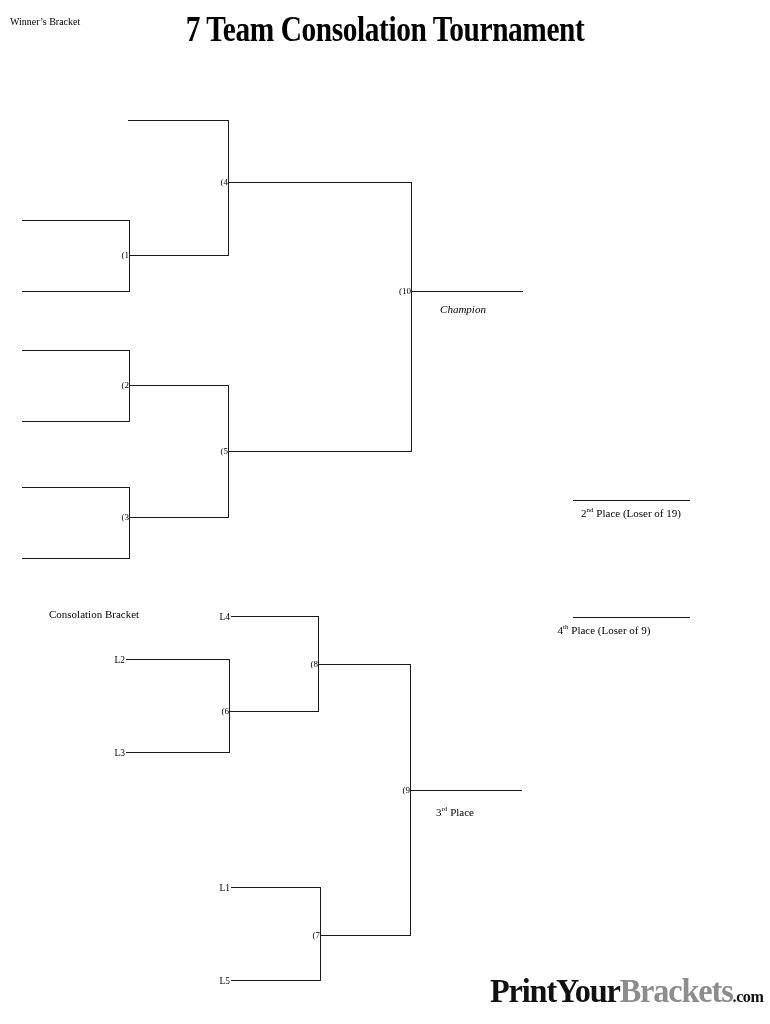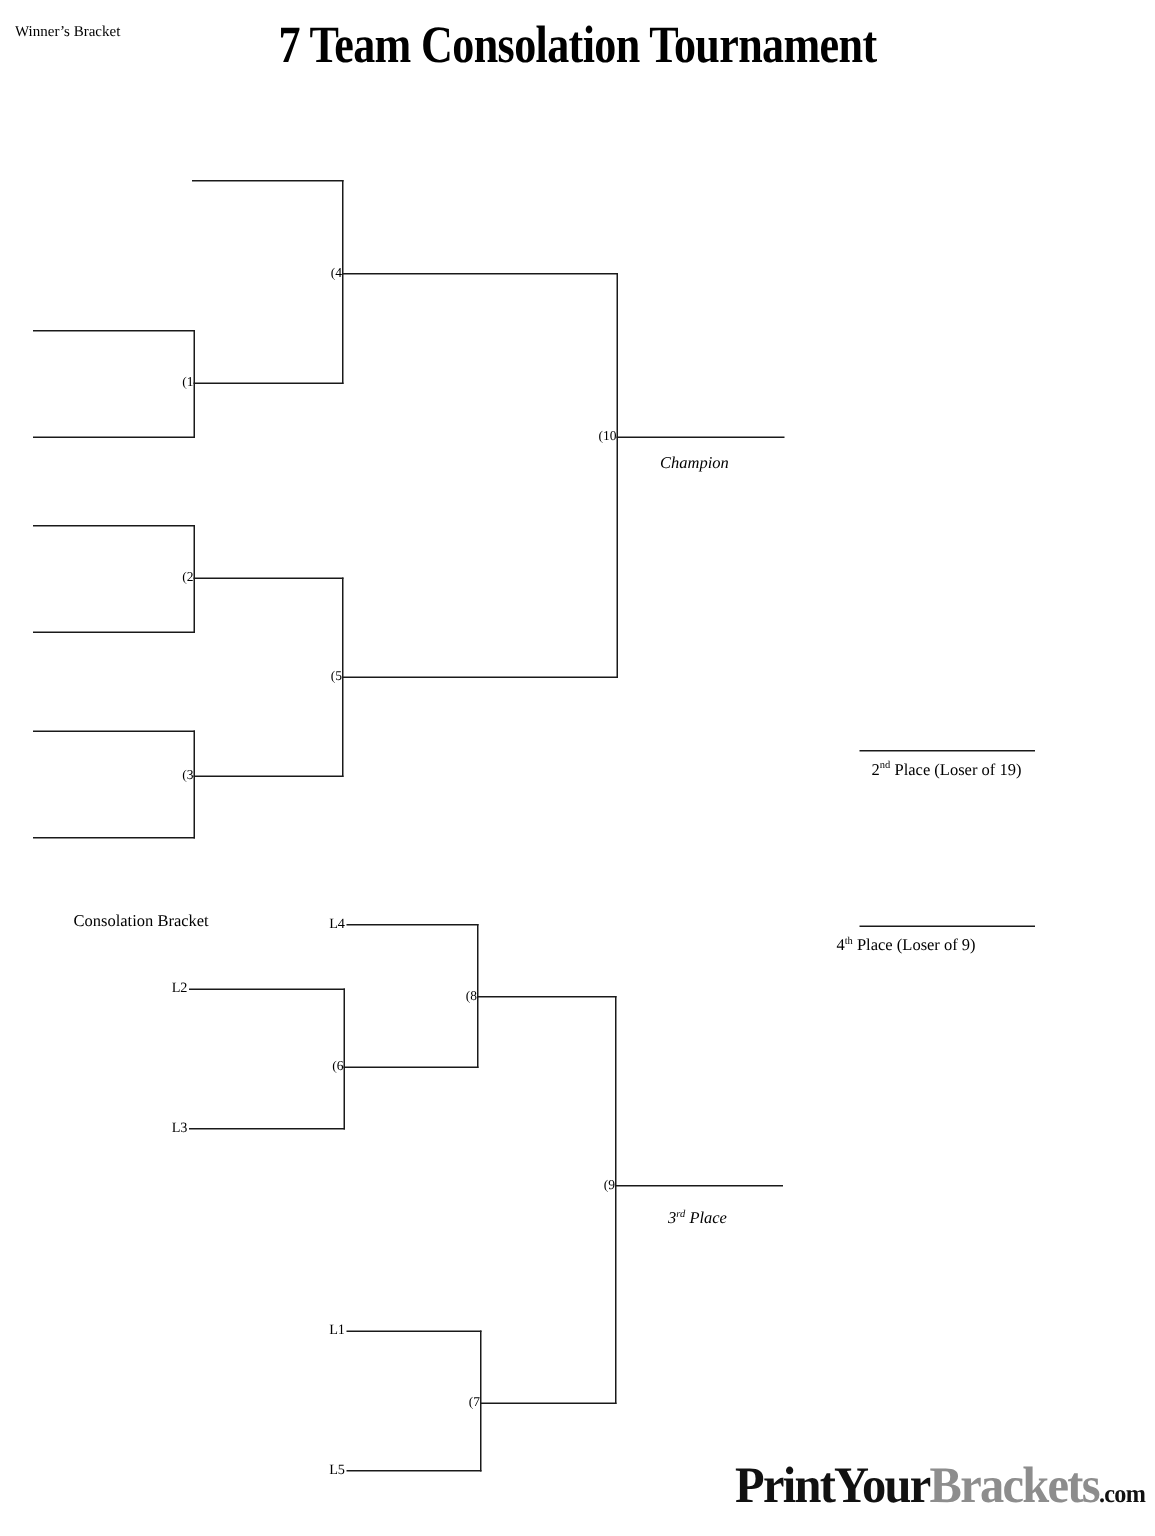--- a/index.html
+++ b/index.html
@@ -124,21 +124,21 @@
   <div class="seed" style="left:231px;top:986px;text-align:right;">L5</div>
 
   <div class="v thick" style="left:320px;top:887px;height:94px;"></div>
   <div class="h thick" style="left:320px;top:935px;width:91px;"></div>
   <div class="game" style="left:320px;top:935px;">(7</div>
 
   <div class="v thick" style="left:410px;top:664px;height:272px;"></div>
   <div class="h thick" style="left:410px;top:790px;width:112px;"></div>
   <div class="game" style="left:410px;top:790px;">(9</div>
 
-  <div class="caption" style="left:465px;top:805px;font-style:italic;">
+  <div class="caption" style="left:455px;top:805px;">
     <span>3</span><sup>rd</sup><span> Place</span>
   </div>
 
   <div id="logo">
     <span class="a">PrintYour</span><span class="b">Brackets</span><span class="c">.com</span>
   </div>
 
 </div>
 
 </body></html>

